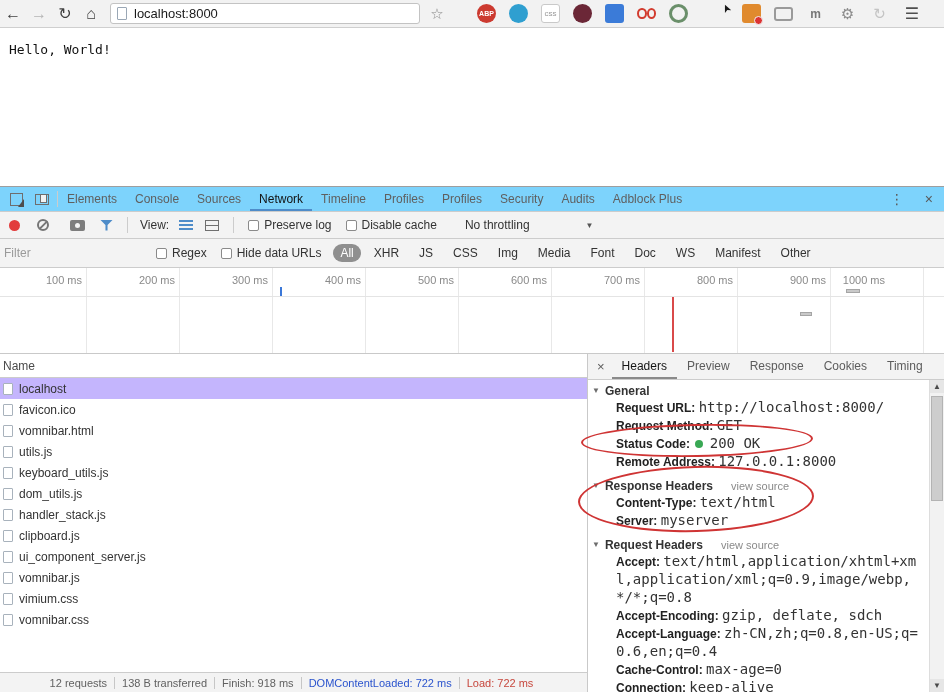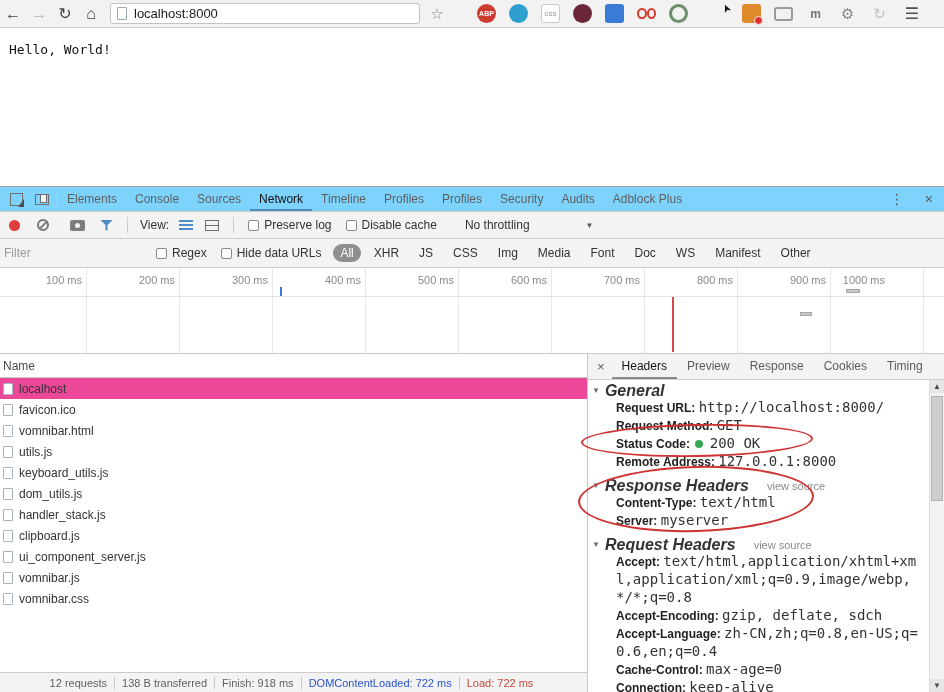--- a/index.html
+++ b/index.html
@@ -101,42 +101,42 @@
   .redline { position:absolute; left:672px; top:29px; bottom:1px; width:2px; background:#d94a4a; }
   .bluetick { position:absolute; left:280px; top:19px; height:9px; width:2px; background:#3b78d8; }
   .wbar1 { position:absolute; left:846px; top:21px; width:14px; height:4px; background:#c9c9c9; border:1px solid #a5a5a5; }
   .wbar2 { position:absolute; left:800px; top:44px; width:12px; height:4px; background:#c9c9c9; border:1px solid #a5a5a5; }
 
   .dt-left { position:absolute; left:0; top:167px; width:588px; bottom:20px; background:#fff;
              border-right:1px solid #c9c9c9; overflow:hidden; }
   .nhdr { height:24px; line-height:24px; padding-left:3px; font-size:12px; color:#4a4a4a;
           border-bottom:1px solid #ccc; background:#fff; }
   .nrow { height:21px; display:flex; align-items:center; padding-left:3px; font-size:12px; color:#333; cursor:pointer; }
-  .nrow.sel { background:#ec4899; }
+  .nrow.sel { background:#c4b5fd; }
   .ficon { width:10px; height:12px; border:1px solid #a8b2bc; border-radius:1px; background:#fff;
            margin-right:6px; flex:none; }
 
   .dt-status { position:absolute; left:0; bottom:0; width:588px; height:20px; background:#f3f3f3;
                border-top:1px solid #ccc; border-right:1px solid #c9c9c9;
                display:flex; align-items:center; font-size:11px; color:#616161; overflow:hidden;justify-content:center; }
   .seg { padding:0 7px; border-left:1px solid #c6c6c6; white-space:nowrap; }
   .seg.first { border-left:none; padding-left:3px; }
   .seg.dcl { color:#2a53cd; }
   .seg.load { color:#c7473d; }
 
   .dt-right { position:absolute; left:588px; right:0; top:167px; bottom:0; background:#fff; overflow:hidden; }
   .hd-tabs { display:flex; align-items:center; height:26px; background:#f3f3f3; border-bottom:1px solid #ccc; }
   .hclose { padding:0 7px 0 9px; font-size:13px; color:#5c5c5c; cursor:pointer; }
   .htab { padding:0 10px; font-size:12px; color:#5c5c5c; line-height:25px; cursor:pointer; }
   .htab.sel { color:#151515; box-shadow: inset 0 -2px 0 #8a8a8a; }
   .hd-content { position:absolute; top:26px; left:0; right:15px; bottom:0; overflow:hidden; padding:2px 2px 0 4px; }
   .sec { margin-bottom:6px; }
   .sechdr { display:flex; align-items:center; height:17px; cursor:pointer; }
   .tri { font-size:8px; color:#6d6d6d; margin-right:5px; }
-  .sectitle { font-size:16px; font-weight:bold; color:#333;font-style:italic; }
+  .sectitle { font-size:12px; font-weight:bold; color:#333; }
   .vsrc { margin-left:18px; font-size:11px; color:#8a8a8a; cursor:pointer; }
   .hline { padding-left:24px; line-height:17px; font-size:12px; word-break:break-all; color:#333; }
   .hname { font-weight:bold; color:#222; }
   .hval { font-family:"DejaVu Sans Mono", monospace; font-size:14px; color:#333; }
   .okdot { display:inline-block; width:8px; height:8px; border-radius:50%; background:#39a854; margin:0 3px 0 2px; }
 
   .sbar { position:absolute; right:0; top:26px; bottom:0; width:15px; background:#f2f2f2; border-left:1px solid #ddd; }
   .sarrow { position:absolute; left:0; width:100%; height:13px; text-align:center; font-size:8px;
             color:#4a4a4a; line-height:13px; background:#e6e6e6; cursor:pointer; }
   .sarrow.up { top:0; }
@@ -314,20 +314,24 @@
     <div class="nrow">
       <span class="ficon"></span>
       <span>ui_component_server.js</span>
     </div>
     <div class="nrow">
       <span class="ficon"></span>
       <span>vomnibar.js</span>
     </div>
     <div class="nrow">
       <span class="ficon"></span>
+      <span>vimium.css</span>
+    </div>
+    <div class="nrow">
+      <span class="ficon"></span>
       <span>vomnibar.css</span>
     </div>
   </div>
 
   <div class="dt-status">
     <span class="seg first">12 requests</span>
     <span class="seg">138 B transferred</span>
     <span class="seg">Finish: 918 ms</span>
     <span class="seg dcl">DOMContentLoaded: 722 ms</span>
     <span class="seg load">Load: 722 ms</span>

